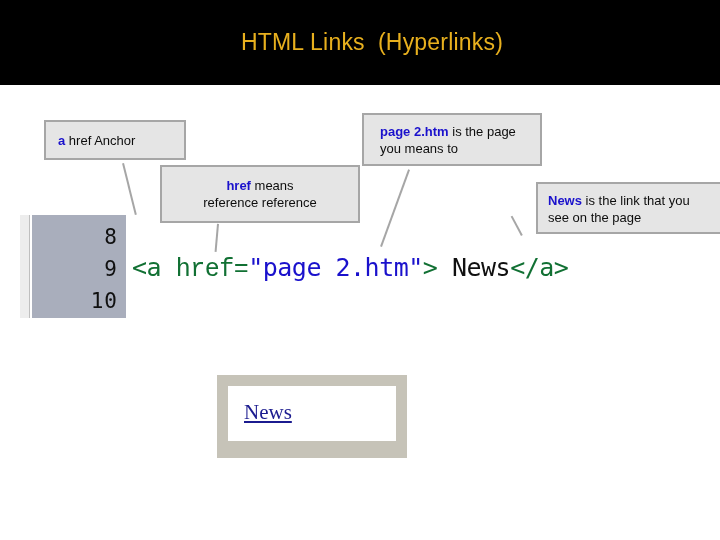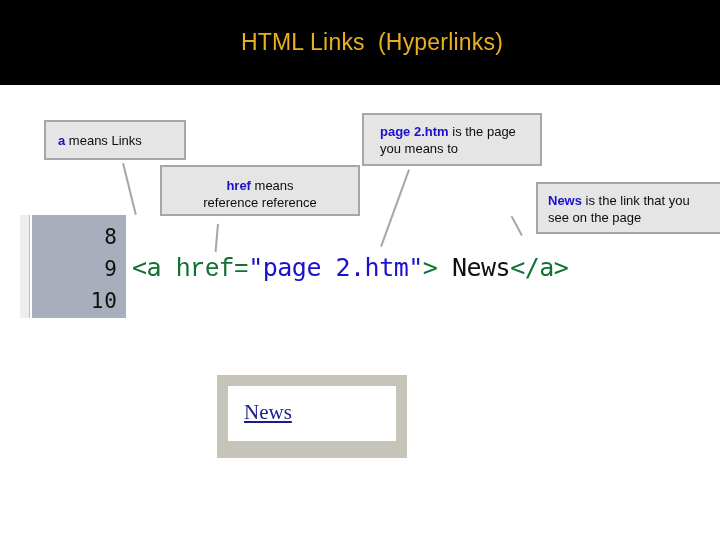--- a/index.html
+++ b/index.html
@@ -53,21 +53,21 @@
   }
   .callout .kw { color: #1A11CC; font-weight: bold; }
 
   #callout-anchor {
     left: 44px; top: 120px;
     width: 142px; height: 40px;
     padding: 10px 0 0 12px;
   }
   #callout-href {
     left: 160px; top: 165px;
-    width: 200px; height: 51px;
+    width: 200px; height: 58px;
     padding: 10px 6px 0 6px;
     text-align: center;
   }
   #callout-page {
     left: 362px; top: 113px;
     width: 180px; height: 53px;
     padding: 8px 6px 0 16px;
   }
   #callout-news {
     left: 500px; top: 182px;
@@ -156,21 +156,21 @@
 
   <div id="title-banner"></div>
   <div id="slide-title">HTML Links  (Hyperlinks)</div>
 
   <div class="leader" style="left:124px; top:163px; width:53px; height:2px; transform: rotate(76deg);"></div>
   <div class="leader" style="left:219px; top:224px; width:28px; height:2px; transform: rotate(95deg);"></div>
   <div class="leader" style="left:410px; top:170px; width:82px; height:2px; transform: rotate(110deg);"></div>
   <div class="leader" style="left:521px; top:236px; width:22px; height:2px; transform: rotate(-118deg);"></div>
 
   <div class="callout" id="callout-anchor">
-    <span class="kw">a</span><span> means Links</span>
+    <span class="kw">a</span><span> href Anchor</span>
   </div>
 
   <div class="callout" id="callout-href">
     <div><span class="kw">href</span><span> means</span></div>
     <div>reference reference</div>
   </div>
 
   <div class="callout" id="callout-page">
     <div><span class="kw">page 2.htm</span><span> is the page</span></div>
     <div>you means to</div>

